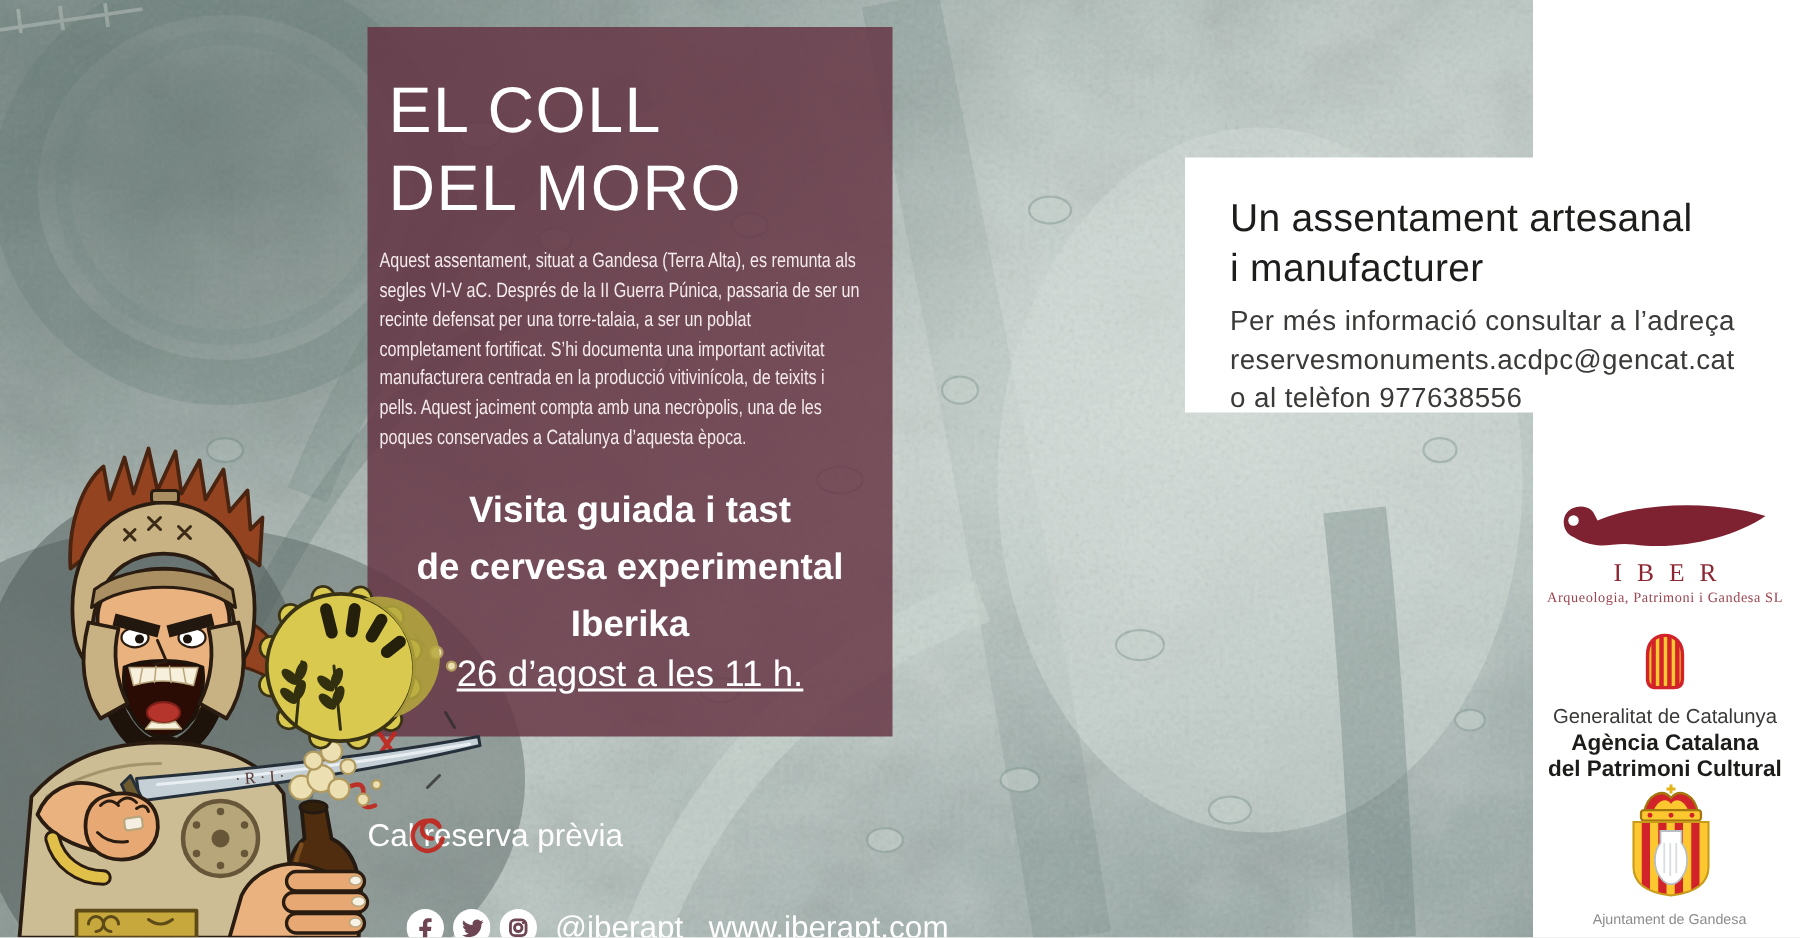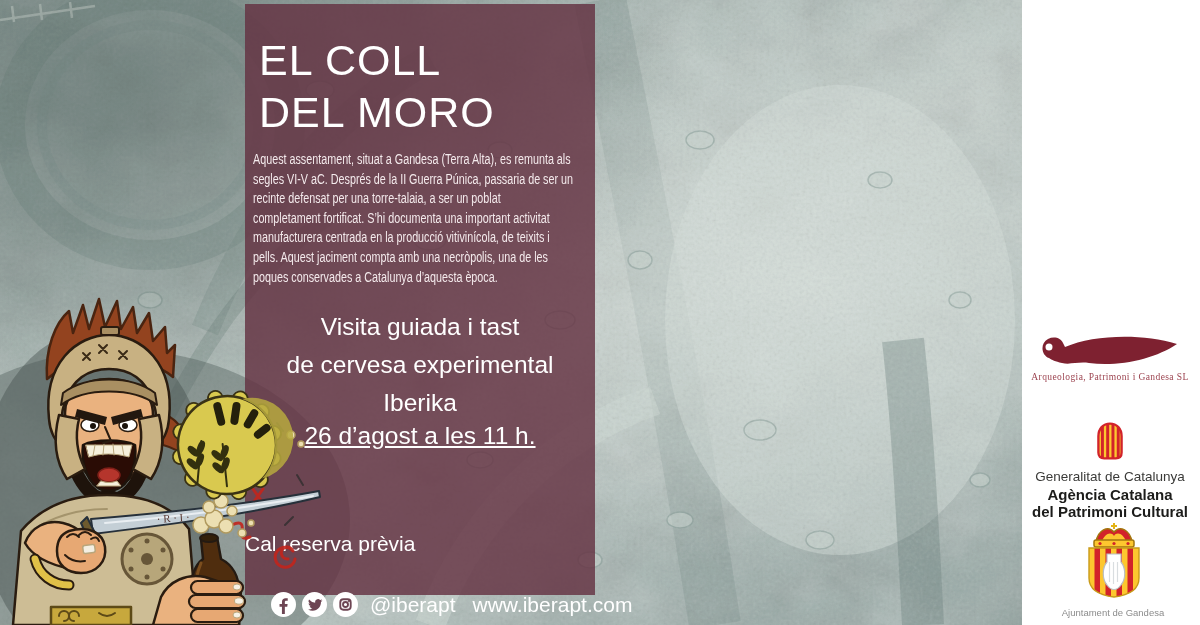--- a/index.html
+++ b/index.html
@@ -2,26 +2,26 @@
 <html><head>
 <meta charset="utf-8">
 <style>
   html,body{margin:0;padding:0;background:#e8e8e8;}
   .stage{position:relative;width:1200px;height:625px;background:#ffffff;overflow:hidden;
          font-family:"Liberation Sans",sans-serif; -webkit-font-smoothing:antialiased;}
   .abs{position:absolute;}
   
   .photo{left:0;top:0;width:1022px;height:625px;}
   
-  .event-panel{left:245px;top:4px;width:350px;height:591px;background:rgba(100,50,66,0.82);z-index:2;color:#fff;}
+  .event-panel{left:245px;top:18px;width:350px;height:473px;background:rgba(100,50,66,0.82);z-index:2;color:#fff;}
   .title{position:absolute;left:14px;top:30px;font-size:43px;line-height:52px;font-weight:300;
          letter-spacing:1px;color:#ffffff;}
   .desc{position:absolute;left:8px;top:146px;width:436px;transform:scaleX(.78);transform-origin:0 0;
         font-size:13.8px;line-height:19.6px;color:#f4eaec;white-space:nowrap;}
-  .event-lines{position:absolute;left:0;right:0;top:304px;text-align:center;font-weight:normal;
+  .event-lines{position:absolute;left:0;right:0;top:304px;text-align:center;font-weight:bold;
         font-size:24.5px;line-height:38px;color:#fff;}
   .event-date{position:absolute;left:0;right:0;top:418px;text-align:center;font-size:24.5px;color:#fff;text-decoration:underline;}
   .reserve{position:absolute;left:0;right:0;top:528px;text-align:left;font-weight:normal;font-size:21px;color:#fff;}
   .footer{position:absolute;left:26px;top:588px;display:flex;align-items:center;}
   .social{display:flex;gap:6px;}
   .social svg{width:25px;height:25px;display:block;}
   .handle{margin-left:12px;font-size:21px;color:#fff;}
   .website{margin-left:17px;font-size:21px;color:#fff;}
   
   .info-panel{left:790px;top:105px;width:410px;height:170px;background:#fff;z-index:4;}
@@ -291,26 +291,35 @@
           <path d="M228 150 L222 192" fill="none"></path>
           <ellipse cx="228" cy="158" rx="2.5" ry="6" transform="rotate(35 228 158)"></ellipse>
           <ellipse cx="220" cy="160" rx="2.5" ry="6" transform="rotate(-35 220 160)"></ellipse>
           <ellipse cx="226" cy="170" rx="2.5" ry="6" transform="rotate(35 226 170)"></ellipse>
           <ellipse cx="218" cy="172" rx="2.5" ry="6" transform="rotate(-35 218 172)"></ellipse>
         </g>
       </g>
     </g>
   </svg>
 
+  <div class="abs info-panel">
+    <div class="info-heading">Un assentament artesanal<br>i manufacturer</div>
+    <div class="info-body">
+      <div>Per més informació consultar a l’adreça</div>
+      <div>reservesmonuments.acdpc@gencat.cat</div>
+      <div>o al telèfon 977638556</div>
+    </div>
+  </div>
 
   <div class="abs iber-block">
     <svg width="150" height="36" viewBox="0 0 150 36">
       <path d="M14 28 C6 25 5 13 13 9 C19 6 26 8 28 13 L30 17 C58 5 106 3 142 14 C120 29 84 37 54 33 C43 31.5 35 35 27 33 C20 31.5 17 30 14 28 Z" fill="#7e2130"></path>
       <circle cx="14" cy="17" r="3.5" fill="#ffffff"></circle>
     </svg>
+    <div class="iber-name">IBER</div>
     <div class="iber-sub">Arqueologia, Patrimoni i Gandesa SL</div>
   </div>
 
   <div class="abs gencat-block">
     <svg width="28" height="38" viewBox="0 0 26 36">
       <defs>
         <clipPath id="gshape">
             <path d="M13 1.5 C19.5 1.5 24 6.5 24 13.5 L24 29 Q24 34.5 18.5 34.5 L7.5 34.5 Q2 34.5 2 29 L2 13.5 C2 6.5 6.5 1.5 13 1.5 Z"></path>
           </clipPath>
       </defs>

